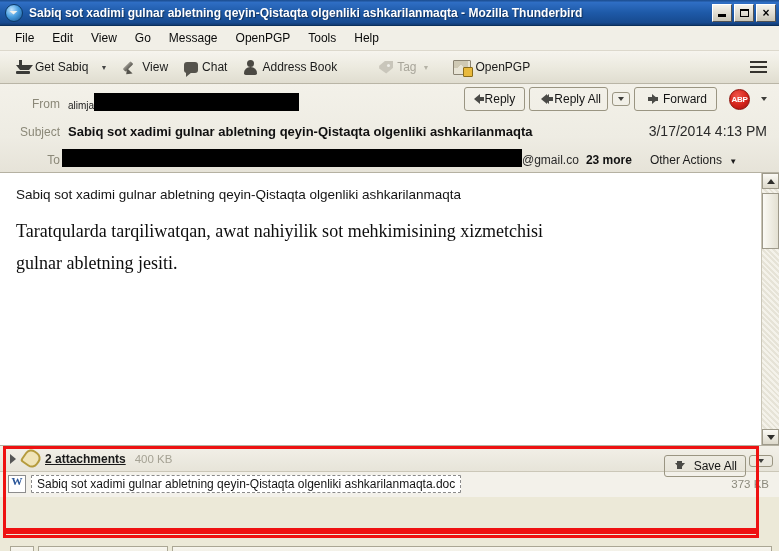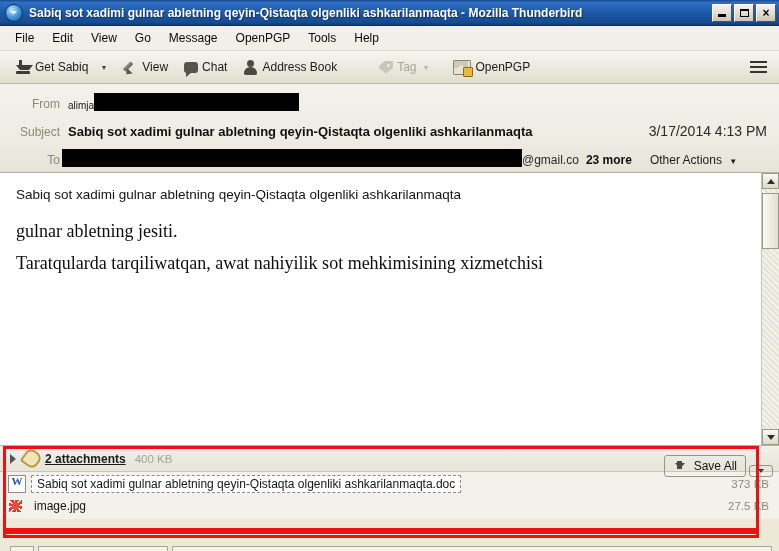--- a/index.html
+++ b/index.html
@@ -190,21 +190,21 @@
   .twisty{width:0;height:0;border-top:5px solid transparent;border-bottom:5px solid transparent;border-left:6px solid #555;margin-right:7px;}
   .clip{
     width:13px;height:13px;margin-right:5px;position:relative;flex:0 0 auto;
     border:2px solid #b59b3d;border-radius:7px 7px 7px 3px;
     transform:rotate(35deg);
     background:#f0e4b8;
   }
   .attcount{font-size:12px;font-weight:bold;color:#1a1a1a;text-decoration:underline;}
   .attsize{font-size:11.5px;color:#a5a294;margin-left:9px;}
   .saveall{
-    margin-left:auto;display:flex;align-items:flex-end;margin-top:15px;
+    margin-left:auto;display:flex;align-items:flex-start;margin-top:15px;
   }
   .saveall .btn{padding:3px 8px;}
   .dl-arrow{width:0;height:0;border-left:5px solid transparent;border-right:5px solid transparent;border-top:6px solid #4a4a46;position:relative;}
   .dl-arrow:before{content:"";position:absolute;left:-2.5px;top:-8px;width:5px;height:8px;background:#4a4a46;}
 
   .attlist{background:#f3f1ea;padding:1px 0 2px 0;}
   .attrow{display:flex;align-items:center;height:22px;padding:0 10px 0 8px;}
   .attrow.selected .attname{
     background:#fff;border:1px dashed #8a8a8a;border-radius:1px;padding:1px 5px;
   }
@@ -310,20 +310,39 @@
         <span></span>
       </div>
   </div>
 
   <div class="hdrpane">
 
     <div class="hdrrow">
       <div class="hdrlabel">From</div>
       <div class="from-name">alimja</div>
       <div class="redact" style="width:205px"></div>
+      <div class="hdrbtns">
+        <div class="btn">
+          <span class="arrow-l"></span>
+          <span>Reply</span>
+        </div>
+        <div class="btn" style="padding-right:6px">
+          <span class="arrow-l2" style="margin-left:4px"></span>
+          <span>Reply All</span>
+        </div>
+        <div class="btn btn-split">
+          <span class="caret-dn"></span>
+        </div>
+        <div class="btn">
+          <span class="arrow-r" style="margin-left:8px"></span>
+          <span>Forward</span>
+        </div>
+        <div class="abp">ABP</div>
+        <span class="caret-dn abp-caret"></span>
+      </div>
     </div>
 
     <div class="hdrrow">
       <div class="hdrlabel">Subject</div>
       <div class="subject">Sabiq sot xadimi gulnar abletning qeyin-Qistaqta olgenliki ashkarilanmaqta</div>
       <div class="datetxt">3/17/2014 4:13 PM</div>
     </div>
 
     <div class="hdrrow">
       <div class="hdrlabel">To</div>
@@ -333,22 +352,22 @@
       <div class="otheractions">
         <span>Other Actions</span>
         <span style="font-size:8px;margin-left:4px">▼</span>
       </div>
     </div>
   </div>
 
   <div class="bodywrap">
     <div class="bodytext">
       <div class="line-sans">Sabiq sot xadimi gulnar abletning qeyin-Qistaqta olgenliki ashkarilanmaqta</div>
+      <div class="line-serif">Taratqularda tarqiliwatqan, awat nahiyilik sot mehkimisining xizmetchisi</div>
       <div class="line-serif">gulnar abletning jesiti.</div>
-      <div class="line-serif">Taratqularda tarqiliwatqan, awat nahiyilik sot mehkimisining xizmetchisi</div>
     </div>
     <div class="vscroll">
       <div class="sb-btn">
           <span class="sb-up"></span>
         </div>
       <div class="sb-track"></div>
       <div class="sb-thumb"></div>
       <div class="sb-btn" style="position:absolute;bottom:0;left:0">
           <span class="sb-dn"></span>
         </div>
@@ -373,25 +392,20 @@
         </div>
       </div>
     </div>
 
     <div class="attlist">
       <div class="attrow selected">
         <span class="ficon ficon-doc"></span>
         <span class="attname">Sabiq sot xadimi gulnar abletning qeyin-Qistaqta olgenliki ashkarilanmaqta.doc</span>
         <span class="attfsize">373 KB</span>
       </div>
-      <div class="attrow">
-        <span class="ficon ficon-img"></span>
-        <span class="attname">image.jpg</span>
-        <span class="attfsize">27.5 KB</span>
-      </div>
     </div>
   </div>
 
   <div class="bottomstrip">
     <div class="tbtn tb1">
       <span class="mini-mon"></span>
     </div>
     <div class="tbtn tb2">
       <span>(O)o (S)ave (C)opy</span>
     </div>

